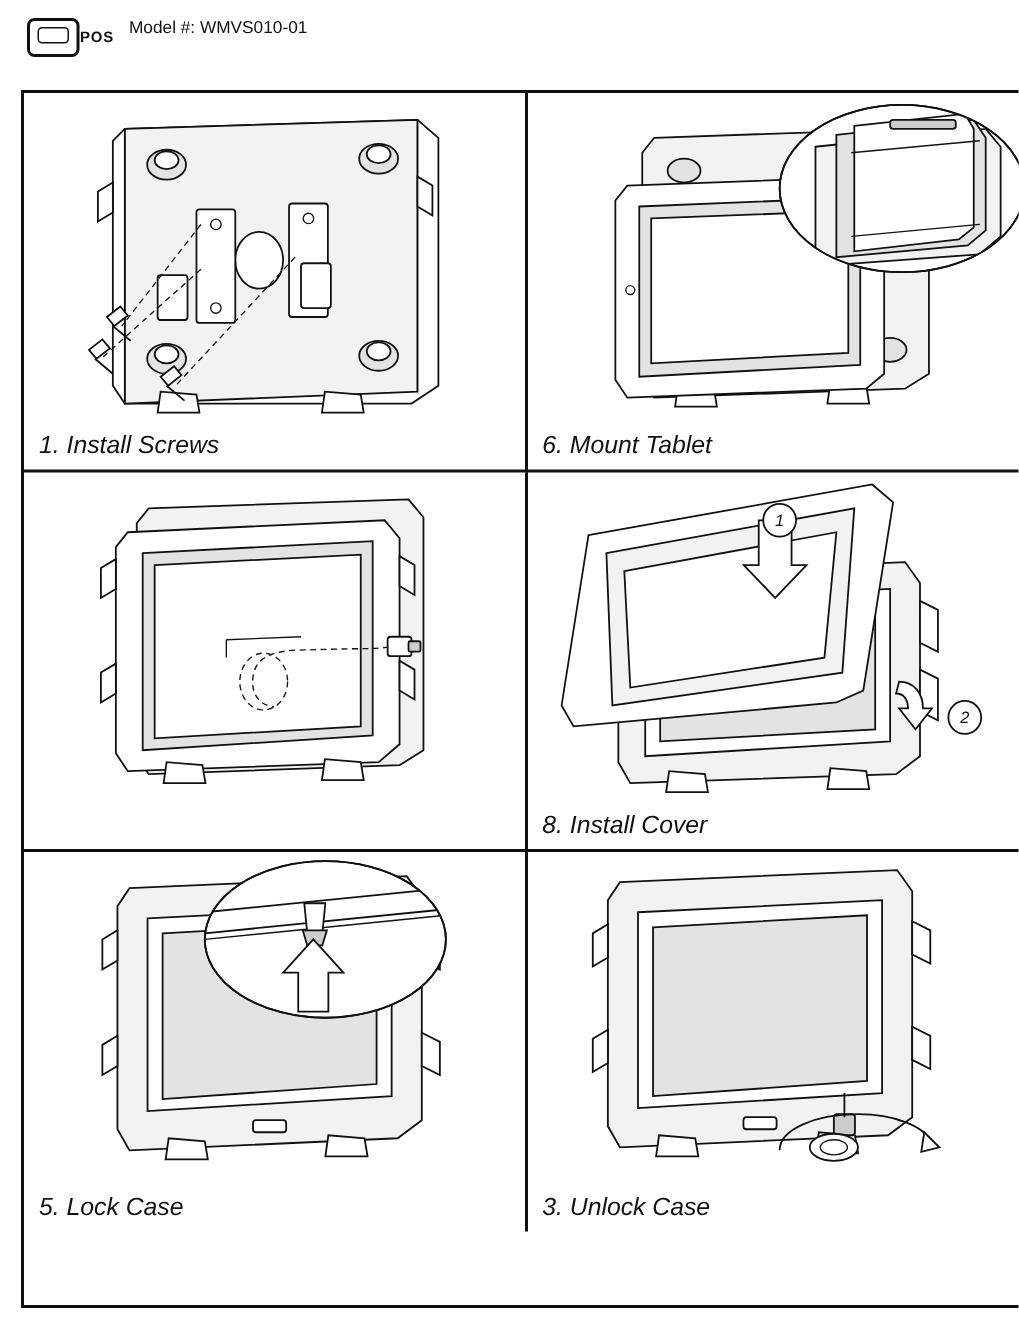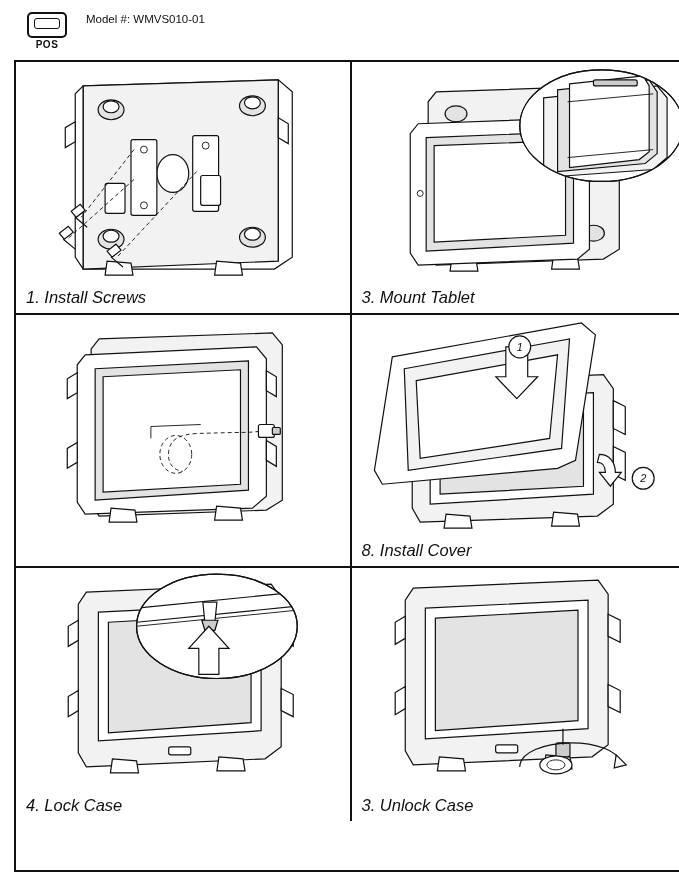--- a/index.html
+++ b/index.html
@@ -27,21 +27,21 @@
   .header {
     display: flex;
     align-items: flex-start;
     height: 46px;
     padding-left: 4px;
   }
   .logo-block {
     width: 58px;
     flex: 0 0 58px;
     display: flex;
-    flex-direction: column;
+    flex-direction: row;
     align-items: center;
     padding-top: 2px;
   }
   .logo-mark {
     width: 40px;
     height: 26px;
     border: 2px solid #111;
     border-radius: 5px;
     box-sizing: border-box;
     position: relative;
@@ -224,21 +224,21 @@
             <line class="ln-thin" x1="210" y1="96" x2="296" y2="88"></line>
           </g>
           <defs>
             <clipPath id="c2">
                 <ellipse cx="244" cy="64" rx="82" ry="56"></ellipse>
               </clipPath>
           </defs>
           <ellipse class="ln" style="fill:none" cx="244" cy="64" rx="82" ry="56"></ellipse>
         </svg>
       </div>
-      <div class="caption">3. Mount Tablet</div>
+      <div class="caption">6. Mount Tablet</div>
     </div>
 
     <div class="cell">
       <div class="art">
         <svg viewBox="0 0 324 224" preserveAspectRatio="xMidYMid meet">
           <polygon class="fill-l" points="78,24 252,18 262,30 262,186 246,196 78,202 70,190 70,34"></polygon>
           <polygon class="fill-w" points="64,40 236,32 246,44 246,182 232,194 64,200 56,188 56,50"></polygon>
           <polygon class="fill-g" points="74,54 228,46 228,176 74,186"></polygon>
           <polygon class="fill-w" points="82,62 220,55 220,170 82,178"></polygon>
 
@@ -313,21 +313,21 @@
             <path class="fill-w" d="M178,106 l0,-26 l-10,0 l20,-22 l20,22 l-10,0 l0,26 z"></path>
           </g>
           <defs>
               <clipPath id="c5">
                 <ellipse cx="196" cy="58" rx="80" ry="52"></ellipse>
               </clipPath>
             </defs>
           <ellipse class="ln" style="fill:none" cx="196" cy="58" rx="80" ry="52"></ellipse>
         </svg>
       </div>
-      <div class="caption">4. Lock Case</div>
+      <div class="caption">5. Lock Case</div>
     </div>
 
     <div class="cell">
       <div class="art">
         <svg viewBox="0 0 324 224" preserveAspectRatio="xMidYMid meet">
           <polygon class="fill-l" points="56,20 240,12 250,26 250,176 234,188 56,196 48,182 48,32"></polygon>
           <polygon class="fill-w" points="68,40 230,32 230,160 68,170"></polygon>
           <polygon class="fill-g" points="78,50 220,42 220,152 78,162"></polygon>
           <polygon class="fill-w" points="48,48 38,54 38,76 48,70"></polygon>
           <polygon class="fill-w" points="48,118 38,124 38,146 48,140"></polygon>

